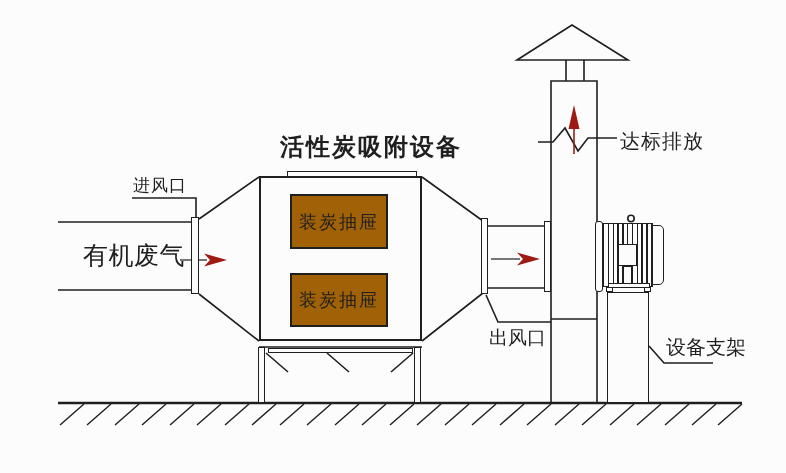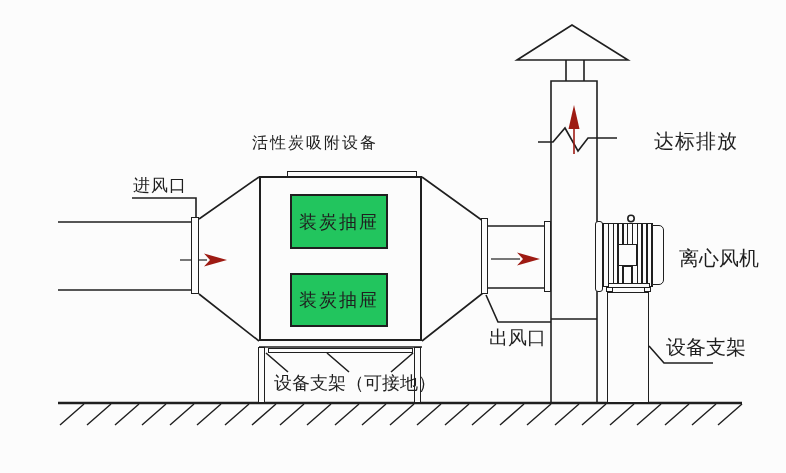--- a/index.html
+++ b/index.html
@@ -3,25 +3,26 @@
 <meta charset="utf-8">
 <style>
   html,body{margin:0;padding:0;background:#fff;}
   #canvas{
     position:relative;width:786px;height:473px;background:#fcfcfc;
     font-family:"Liberation Serif", serif;color:#1f1f1f;overflow:hidden;
   }
   .lbl{position:absolute;white-space:nowrap;line-height:1.1;}
   .outlined{position:absolute;border:1.6px solid #1f1f1f;background:#fcfcfc;box-sizing:border-box;}
   .title{
-    font-family:"Liberation Sans", sans-serif;font-weight:normal;font-size:16px;
+    font-family:"Liberation Sans", sans-serif;font-weight:bold;font-size:24px;
     letter-spacing:2px;
+    margin-left:28px;
   }
   .drawer{
-    position:absolute;border:2px solid #1f1f1f;background:#22c55e;box-sizing:border-box;
+    position:absolute;border:2px solid #1f1f1f;background:#a16207;box-sizing:border-box;
     display:flex;align-items:center;justify-content:center;
     font-size:18px;letter-spacing:2px;
   }
   .fins{
     position:absolute;border:1.6px solid #1f1f1f;box-sizing:border-box;
     background:repeating-linear-gradient(to right,#1f1f1f 0 1.4px,transparent 1.4px 4.8px);
   }
   svg{position:absolute;left:0;top:0;}
 </style>
 </head>
@@ -98,19 +99,18 @@
   <div class="outlined" style="left:652px;top:225px;width:12px;height:60px;border-radius:0 5px 5px 0;"></div>
   <div class="outlined" style="left:618px;top:244px;width:19px;height:22px;"></div>
   <div class="outlined" style="left:623px;top:266px;width:9px;height:18px;border-width:1.3px;"></div>
   <div class="outlined" style="left:608px;top:283px;width:42px;height:5px;border-width:1.3px;"></div>
   <div class="outlined" style="left:606px;top:287px;width:7px;height:5px;border-width:1.2px;"></div>
   <div class="outlined" style="left:644px;top:287px;width:7px;height:5px;border-width:1.2px;"></div>
   <div class="outlined" style="left:607px;top:292px;width:42px;height:111px;"></div>
 
   <div class="lbl title" style="left:252px;top:134px;">活性炭吸附设备</div>
   <div class="lbl" style="left:133px;top:177px;font-size:17px;letter-spacing:1px;">进风口</div>
-  <div class="lbl" style="left:274px;top:374px;font-size:18px;">设备支架（可接地）</div>
+  <div class="lbl" style="left:83px;top:242px;font-size:25px;letter-spacing:0.5px;">有机废气</div>
   <div class="lbl" style="left:489px;top:328px;font-size:19px;">出风口</div>
-  <div class="lbl" style="left:620px;top:130px;font-size:20px;letter-spacing:1px;margin-left:34px;">达标排放</div>
-  <div class="lbl" style="left:679px;top:247px;font-size:20px;">离心风机</div>
+  <div class="lbl" style="left:620px;top:130px;font-size:20px;letter-spacing:1px;">达标排放</div>
   <div class="lbl" style="left:666px;top:336px;font-size:20px;">设备支架</div>
 
 </div>
 
 </body></html>

